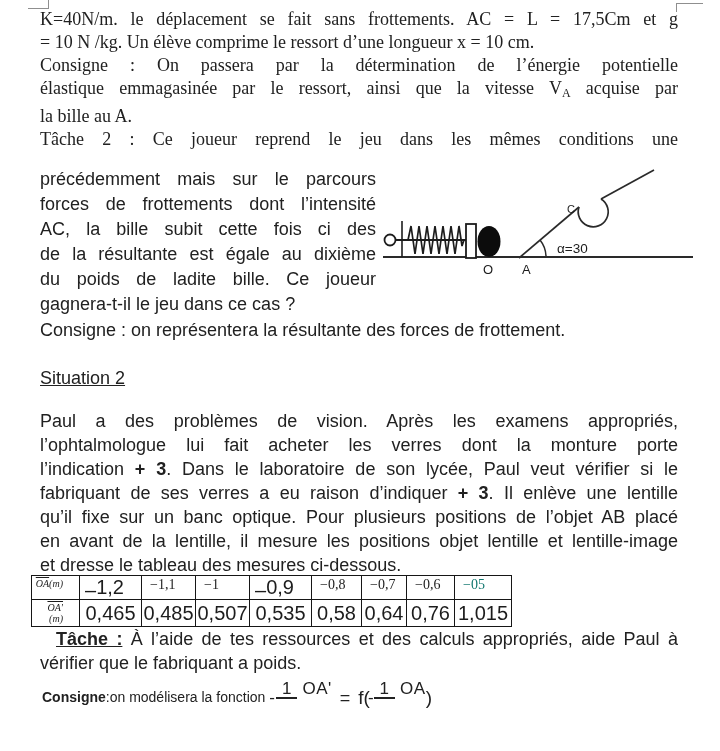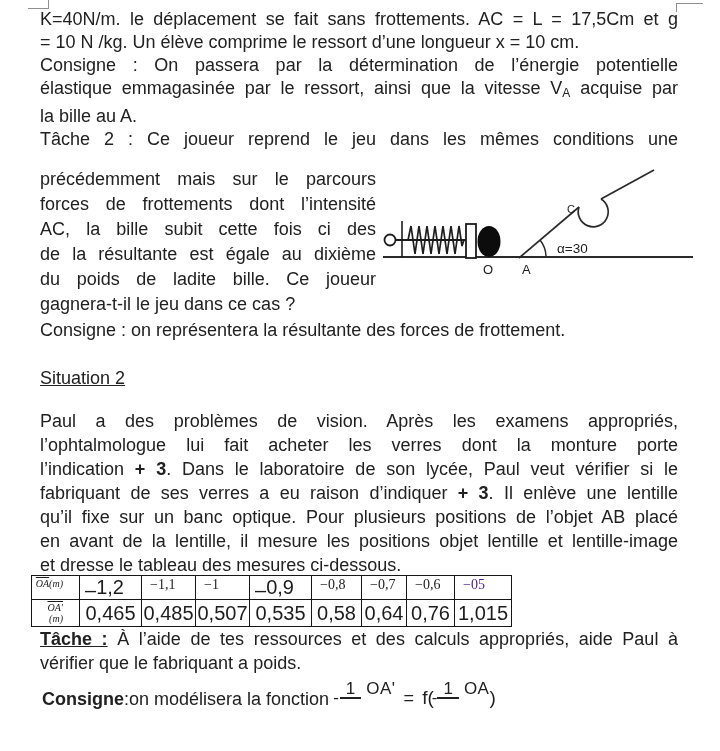--- a/index.html
+++ b/index.html
@@ -4,23 +4,23 @@
 <style>
   html,body { margin:0; padding:0; background:#fff; }
   .page {
     position:relative; width:720px; height:751px; background:#ffffff;
     font-family:"Liberation Sans","DejaVu Sans",sans-serif;
     color:#212121; overflow:hidden;
   }
   .page div { font-size:18px; }
   .just { text-align:justify; text-align-last:justify; text-justify:inter-word; }
   .bold { font-weight:700; }
-  .ul { text-decoration:underline; }
+  .ul { text-decoration:underline;margin-left:16px; }
 
-  .blockA { position:absolute; left:40px; top:8px; width:638px; line-height:23px; }
+  .blockA { position:absolute; left:40px; top:8px; width:638px; line-height:23px;font-family:Liberation Serif, serif; }
   .blockB { position:absolute; left:40px; top:167px; width:336px; line-height:25px; }
   .cosigne-line { position:absolute; left:40px; top:318px; width:640px; line-height:25px; }
   .heading { position:absolute; left:40px; top:368px; font-size:18px; font-weight:400; text-decoration:underline; }
   .paul { position:absolute; left:40px; top:409px; width:638px; line-height:24px; }
   .tache-block { position:absolute; left:40px; top:627px; width:638px; line-height:24px; }
 
   sub.vsub { font-size:12px; vertical-align:-3px; }
 
   
   .corner-tl { position:absolute; left:28px; top:0; width:20px; height:8px;
@@ -38,27 +38,27 @@
   .data-table td { border:1.6px solid #161616; padding:0; overflow:hidden; }
   .data-table tr.r1 { height:23px; }
   .data-table tr.r2 { height:27px; }
   td.hdr { font-family:"Liberation Serif","DejaVu Serif",serif; font-style:italic;
     font-size:10px; vertical-align:top; padding:2px 16px 0 3px;text-align:right; }
   td.hdr .over { text-decoration:overline; }
   td.vbig { vertical-align:bottom; text-align:left; padding-left:5px; font-size:20px; }
   td.vbig .low { display:inline-block; transform:translateY(3px); }
   td.vsm { font-family:"Liberation Serif","DejaVu Serif",serif; font-size:14px;
     vertical-align:top; text-align:left; padding:1px 0 0 8px; }
-  td.vsm.faint { color:#4c1d95;margin-top:47px; }
+  td.vsm.faint { color:#0f766e;margin-top:47px; }
   td.v2 { font-size:20px; text-align:center; vertical-align:middle; }
 
   
   .consigne-row { position:absolute; left:42px; top:676px; display:flex; align-items:flex-start; }
   .consigne-row span { display:inline-block; }
-  .ctext { font-size:18px; padding-top:13px; }
+  .ctext { font-size:14px; padding-top:13px; }
   .predash { font-size:17px; padding-top:12px; margin:0 1px 0 4px; }
   .predash.inner { margin-left:-2px; margin-right:0; }
   .frac { display:flex; flex-direction:column; align-items:center; margin-top:2px; }
   .fnum { font-size:17px; line-height:15px; padding:0 6px 1px; border-bottom:2px solid #222; }
   .fden { font-size:17px; margin-top:0; letter-spacing:0.5px; }
   .eq { font-size:18px; padding-top:12px; margin:0 8px; }
   .fopen, .fclose { font-size:19px; padding-top:11px; }
 </style>
 </head>
 <body>

